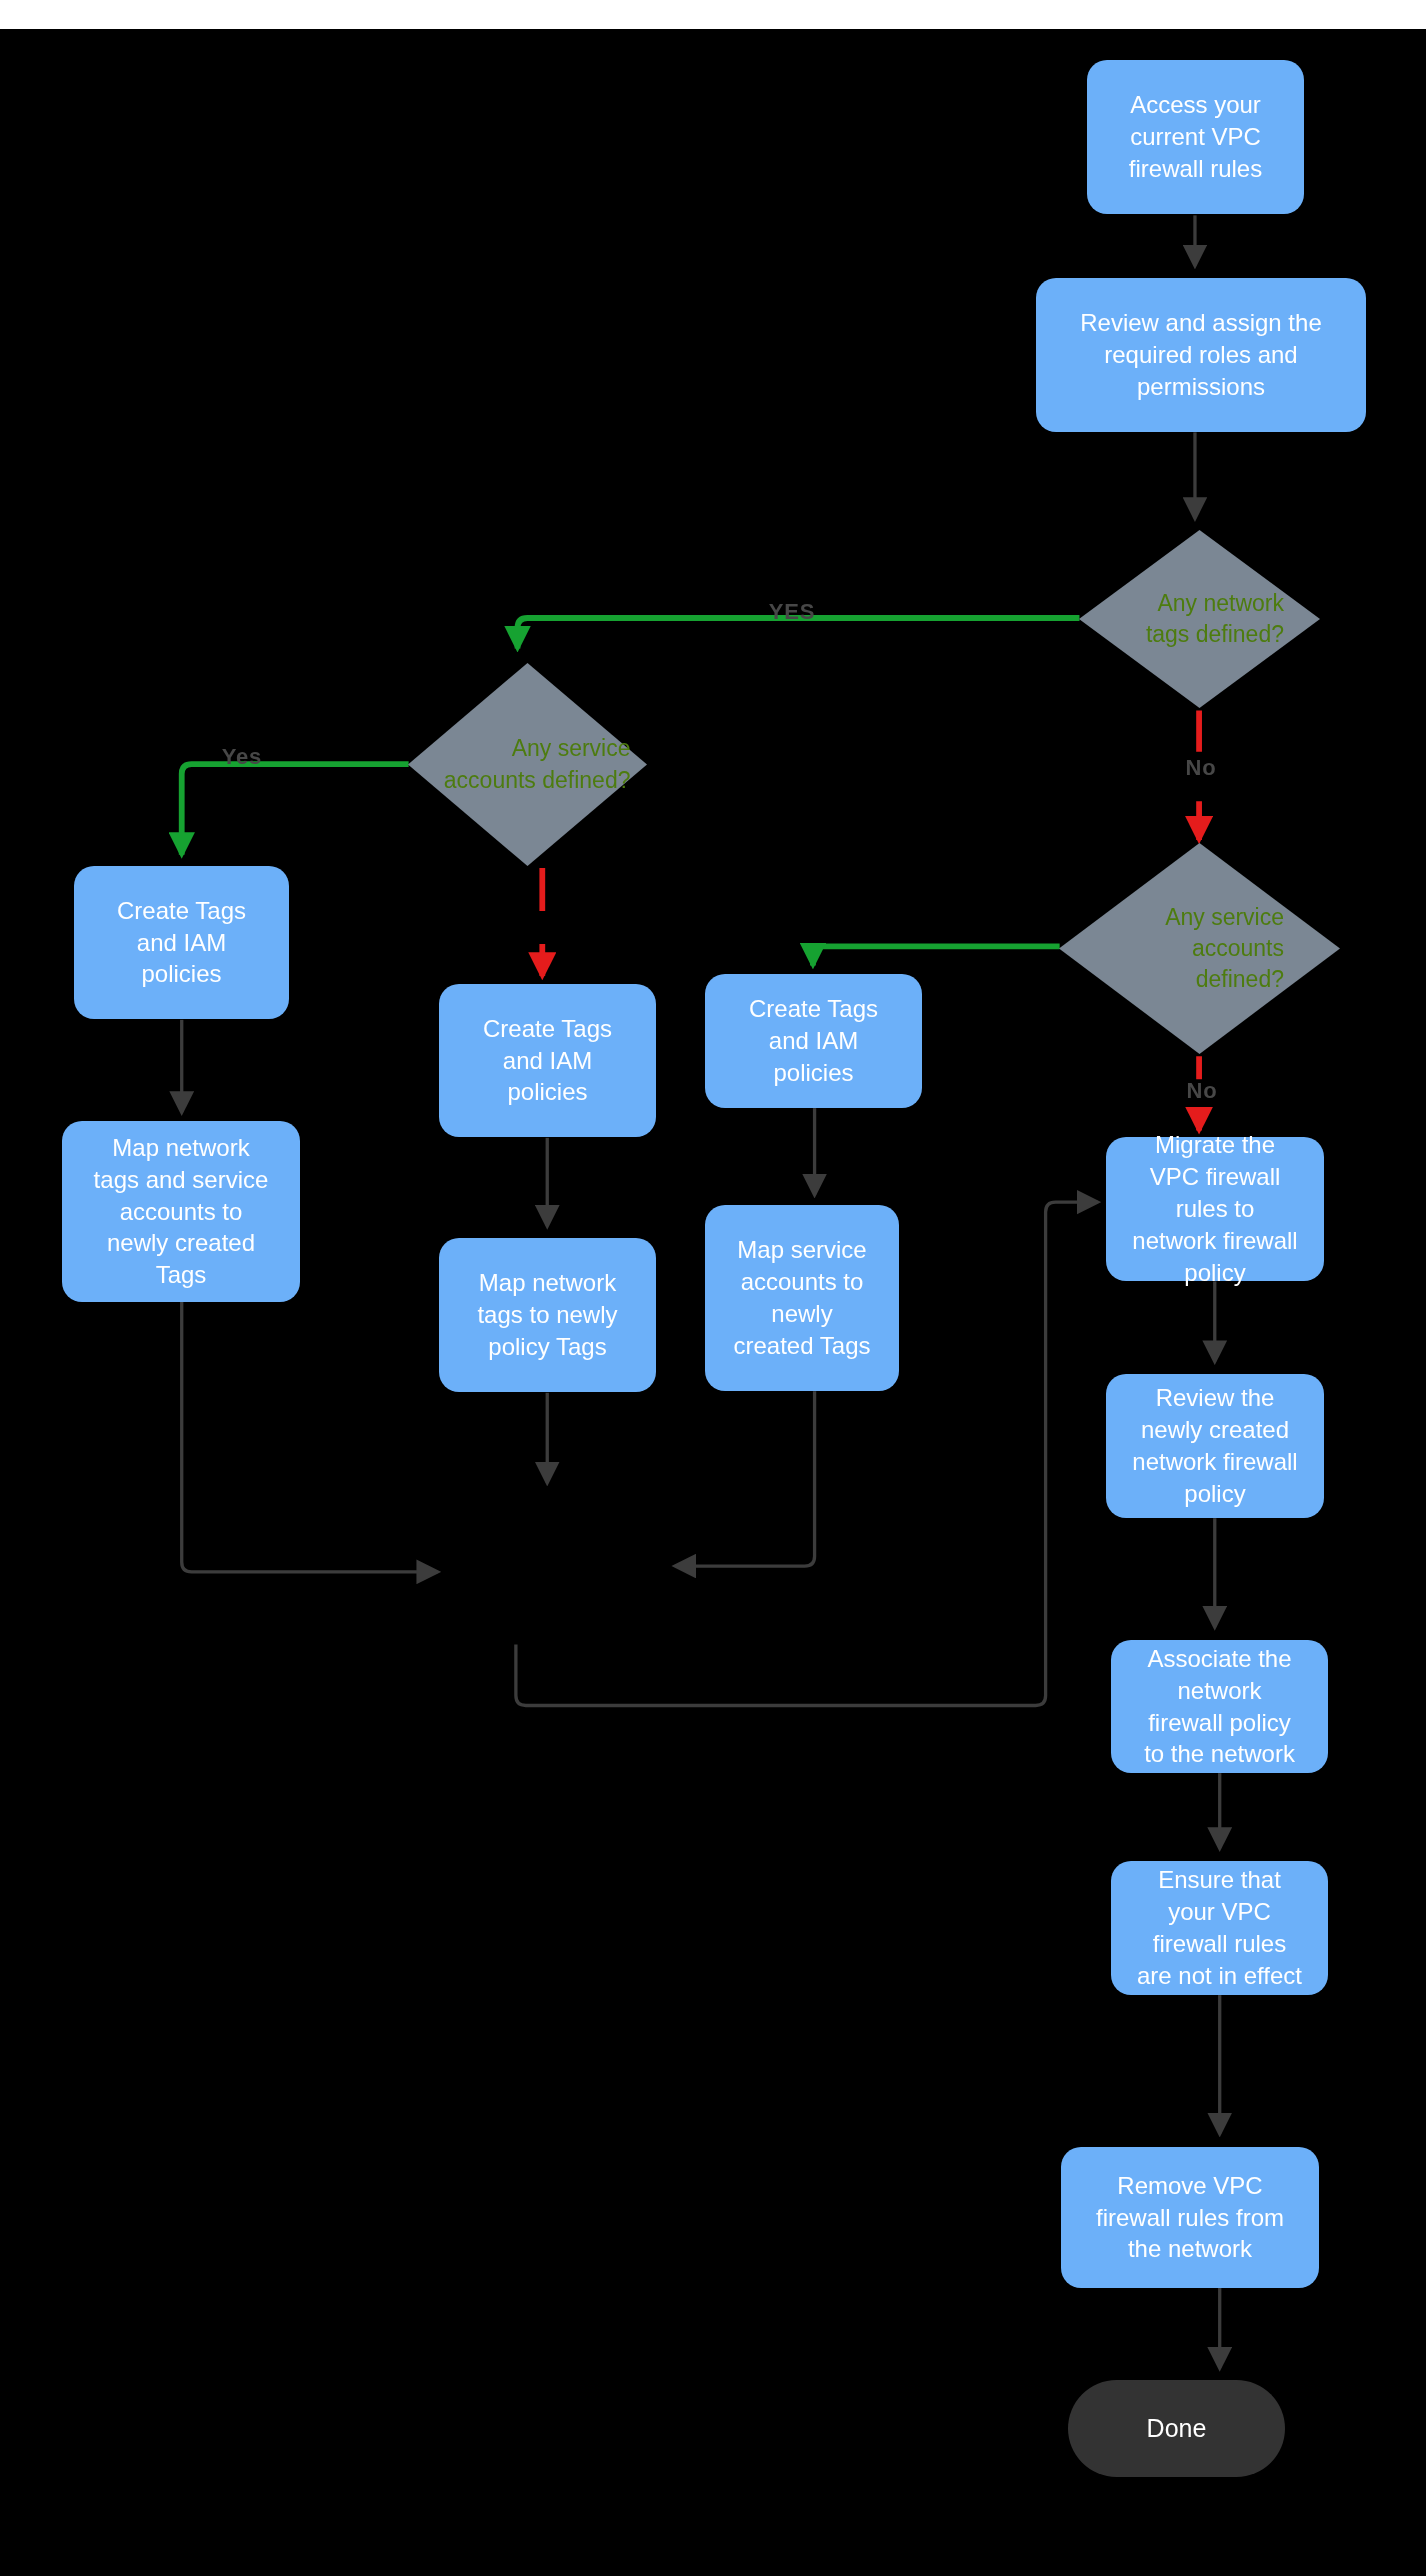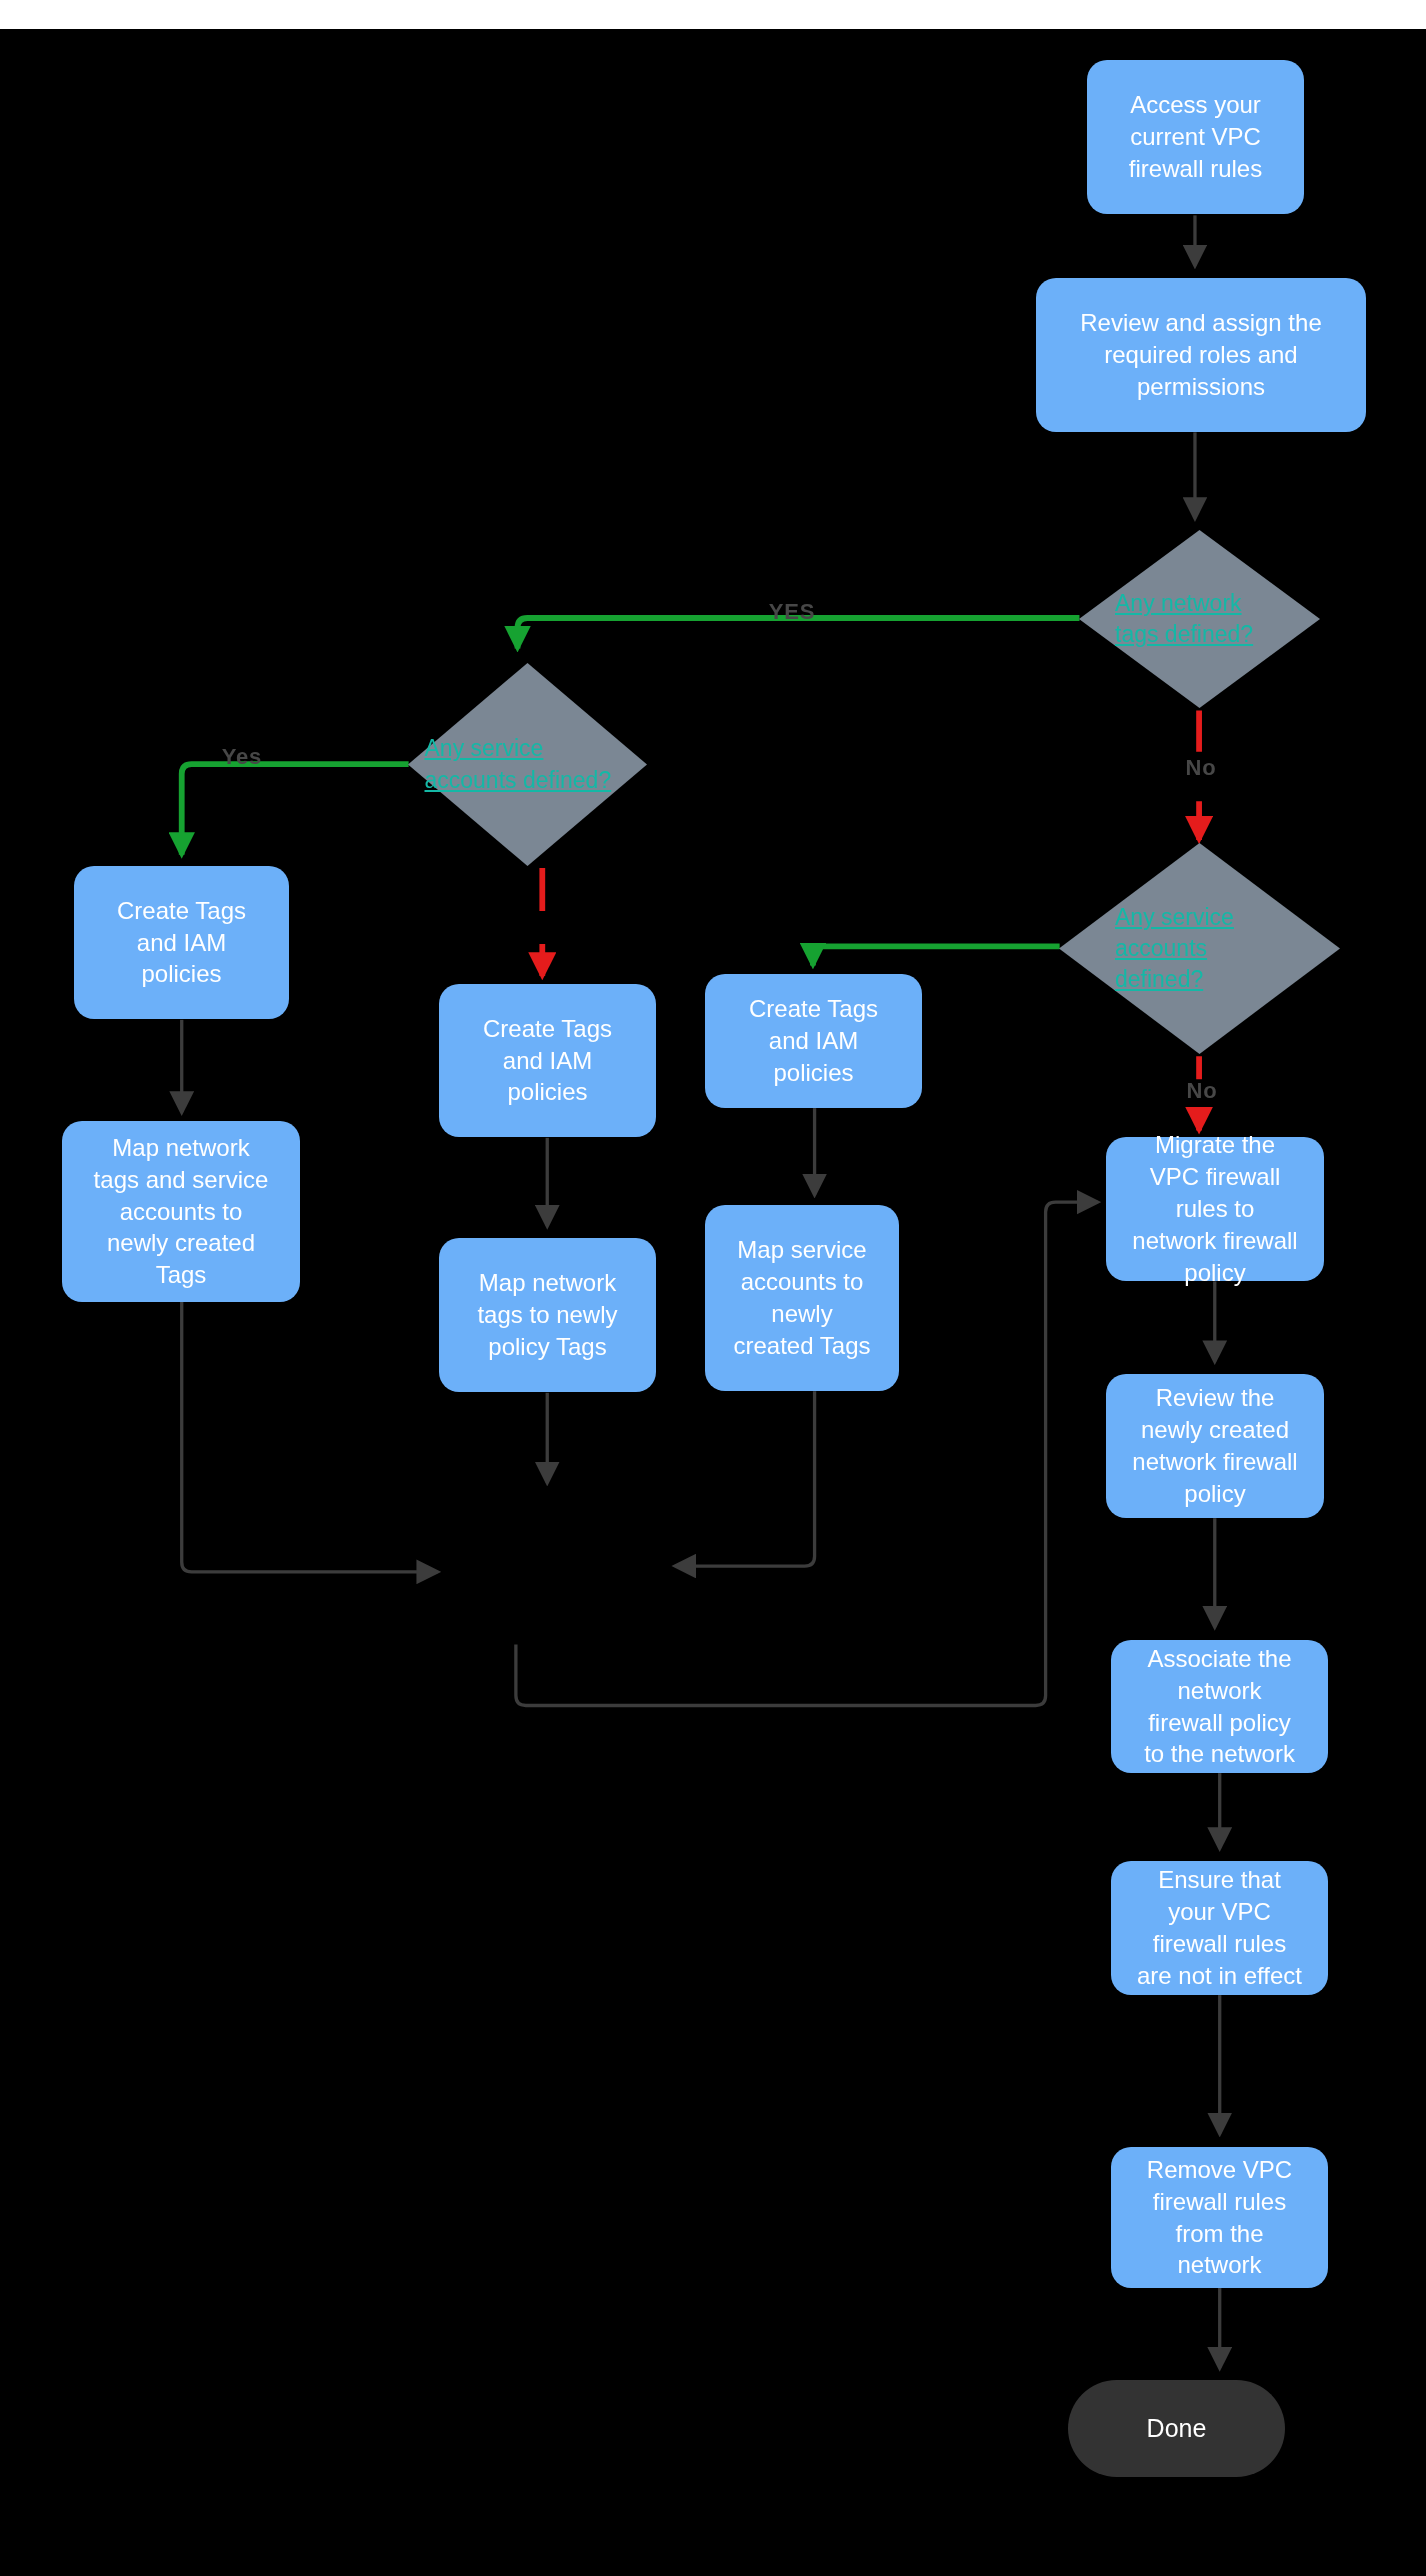--- a/index.html
+++ b/index.html
@@ -11,21 +11,21 @@
   .connectors{position:absolute;left:0;top:0;width:1427px;height:2576px;}
   .node{
     position:absolute;display:flex;align-items:center;justify-content:center;
     text-align:center;color:#ffffff;font-size:24px;line-height:1.33;
     box-sizing:border-box;
   }
   .process{background:#6cb0f9;border-radius:20px;padding:0 26px;}
   .decision-shape{position:absolute;background:#7b8794;clip-path:polygon(50% 0,100% 50%,50% 100%,0 50%);}
   .decision-label{
     position:absolute;display:flex;align-items:center;justify-content:center;
-    text-align:left;color:#14b8a6;font-size:23px;line-height:1.35;box-sizing:border-box;text-decoration:underline;
+    text-align:right;color:#4d7c0f;font-size:23px;line-height:1.35;box-sizing:border-box;
   }
   .terminator{background:#333333;border-radius:50px;font-size:25px;}
   .edge-label{
     position:absolute;color:#474747;font-size:22px;font-weight:600;
     text-align:center;letter-spacing:0.8px;
   }
 </style>
 </head>
 <body>
 
@@ -103,21 +103,21 @@
   <div class="decision-label" style="left:1059px;top:843px;width:281px;height:211px;padding:0 56px">Any service accounts defined?</div>
 
   <div class="node process" style="left:1106px;top:1137px;width:218px;height:144px">Migrate the VPC firewall rules to network firewall policy</div>
 
   <div class="node process" style="left:1106px;top:1374px;width:218px;height:144px">Review the newly created network firewall policy</div>
 
   <div class="node process" style="left:1111px;top:1640px;width:217px;height:133px">Associate the network firewall policy to the network</div>
 
   <div class="node process" style="left:1111px;top:1861px;width:217px;height:134px">Ensure that your VPC firewall rules are not in effect</div>
 
-  <div class="node process" style="left:1111px;top:2147px;width:217px;height:141px">Remove  VPC firewall rules from the network</div>
+  <div class="node process" style="left:1061px;top:2147px;width:258px;height:141px">Remove  VPC firewall rules from the network</div>
 
   <div class="node terminator" style="left:1068px;top:2380px;width:217px;height:97px">Done</div>
 
   <div class="edge-label" style="left:763px;top:599px;width:58px">YES</div>
 
   <div class="edge-label" style="left:213px;top:744px;width:58px">Yes</div>
 
   <div class="edge-label" style="left:1176px;top:755px;width:50px">No</div>
 
   <div class="edge-label" style="left:1177px;top:1078px;width:50px">No</div>

